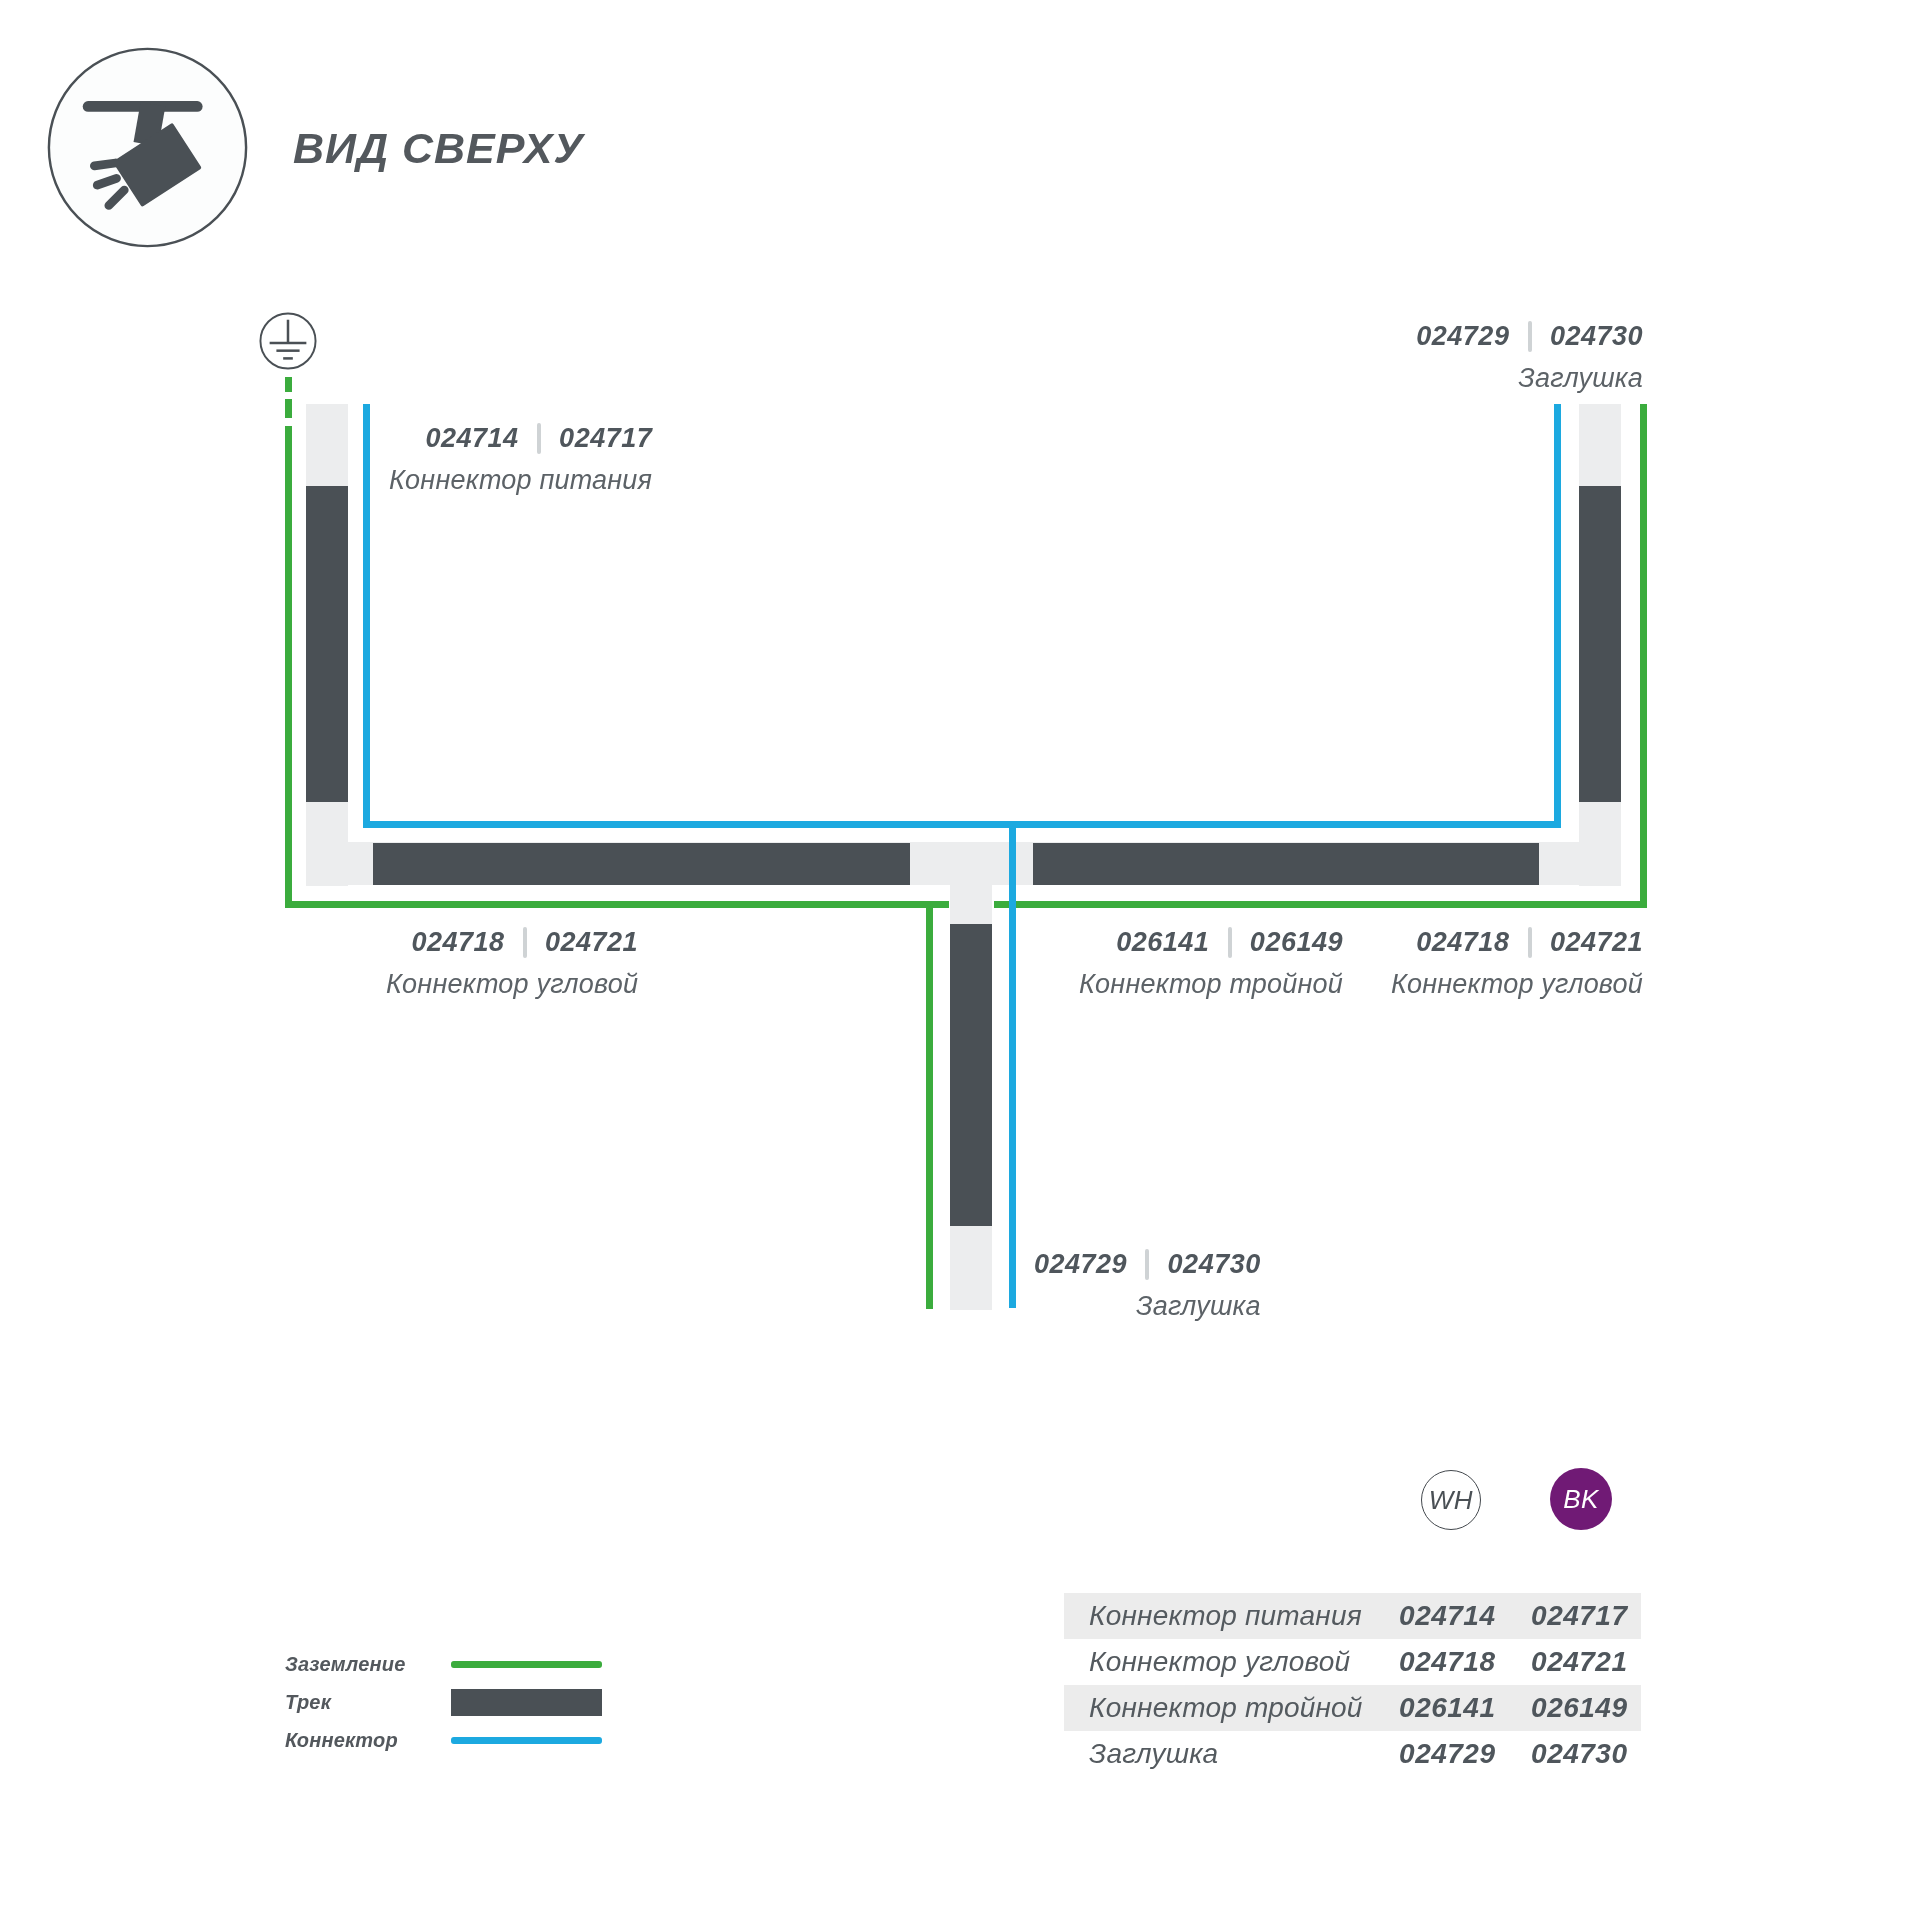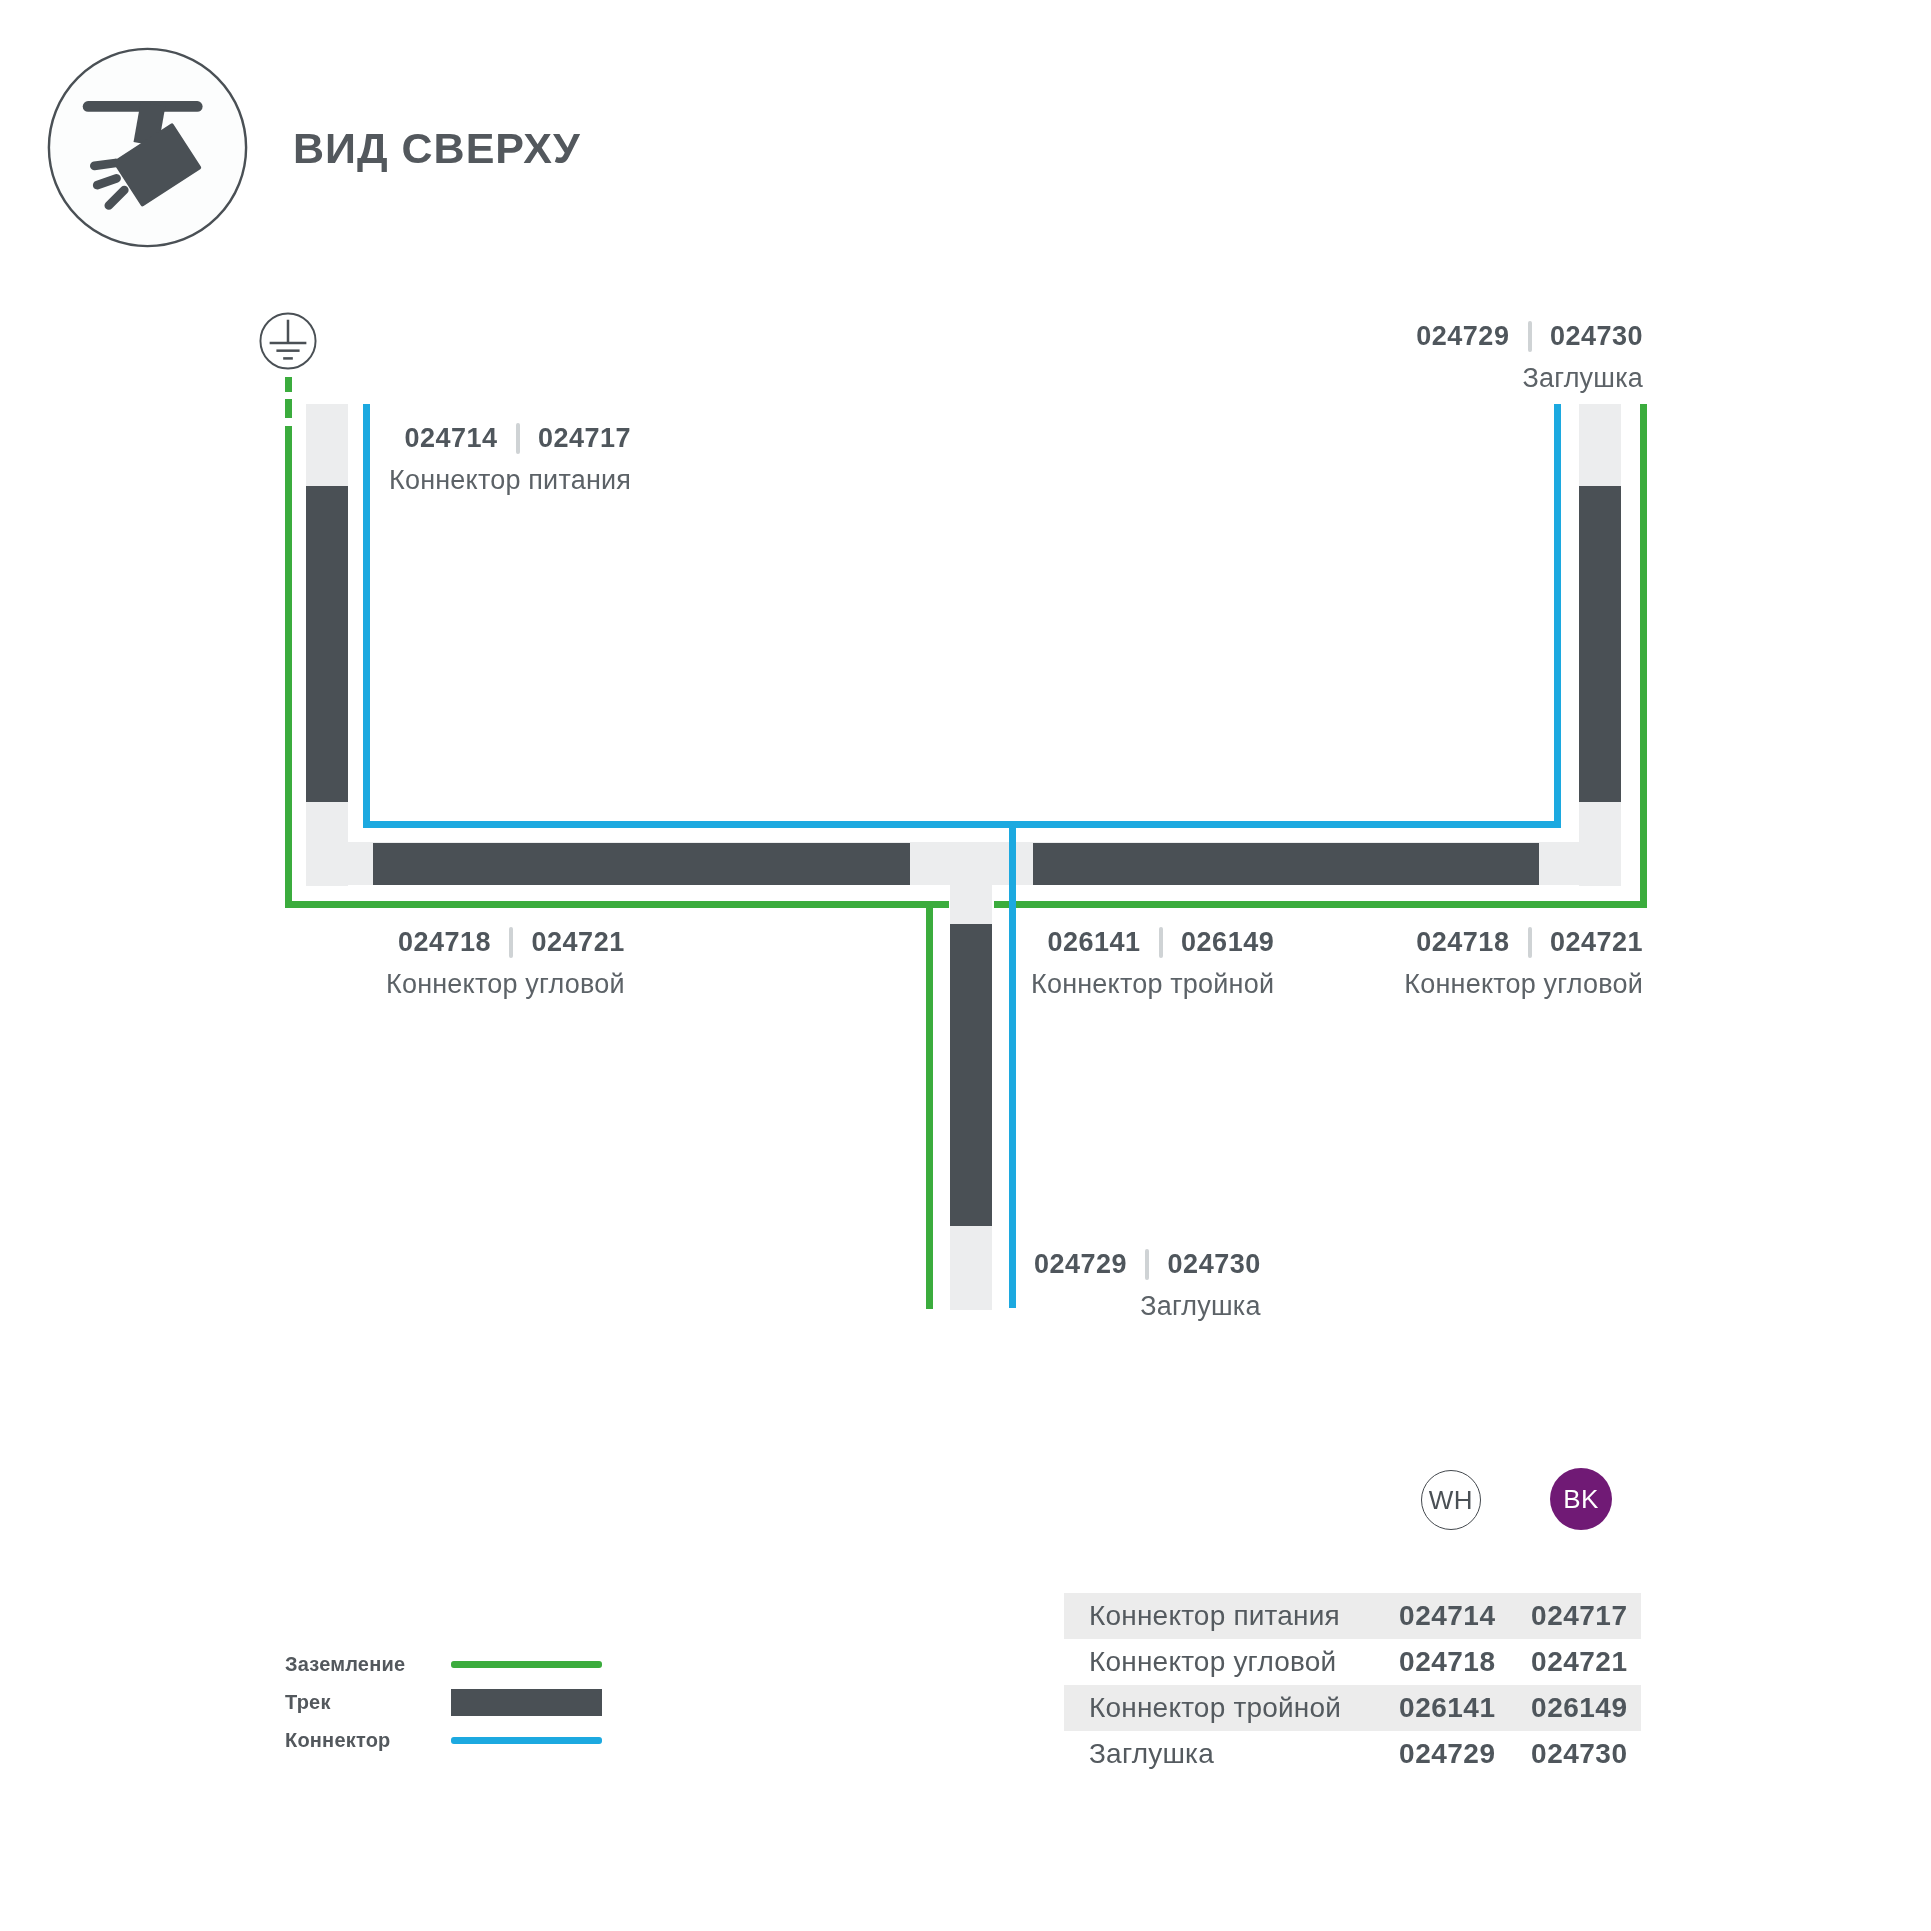--- a/index.html
+++ b/index.html
@@ -1,18 +1,19 @@
 <!DOCTYPE html>
 <html><head>
 <meta charset="utf-8">
 <style>
   html,body{margin:0;padding:0;background:#ffffff;}
   #canvas{
     position:relative;width:1931px;height:1931px;background:#ffffff;overflow:hidden;
     font-family:"Liberation Sans", sans-serif;
+    font-style:italic;
   }
   .abs{position:absolute;}
   
   .g{background:#3bac3d;}
   .b{background:#1ca9e0;}
   .tl{background:#ecedee;}
   .td{background:#4a5055;}
   
   #page-title{
     left:293px;top:124px;font-size:43px;font-weight:bold;color:#53585d;
@@ -108,21 +109,21 @@
     <div class="abs dlabel ralign" style="right:288px;top:317px;">
       <div><span class="num">024729</span><span class="sep"></span><span class="num">024730</span></div>
       <div class="nm">Заглушка</div>
     </div>
 
     <div class="abs dlabel" style="left:386px;top:923px;">
       <div><span class="num">024718</span><span class="sep"></span><span class="num">024721</span></div>
       <div class="nm">Коннектор угловой</div>
     </div>
 
-    <div class="abs dlabel" style="left:1031px;top:923px;">
+    <div class="abs dlabel" style="left:1079px;top:923px;">
       <div><span class="num">026141</span><span class="sep"></span><span class="num">026149</span></div>
       <div class="nm">Коннектор тройной</div>
     </div>
 
     <div class="abs dlabel ralign" style="right:288px;top:923px;">
       <div><span class="num">024718</span><span class="sep"></span><span class="num">024721</span></div>
       <div class="nm">Коннектор угловой</div>
     </div>
 
     <div class="abs dlabel" style="left:1034px;top:1245px;">

